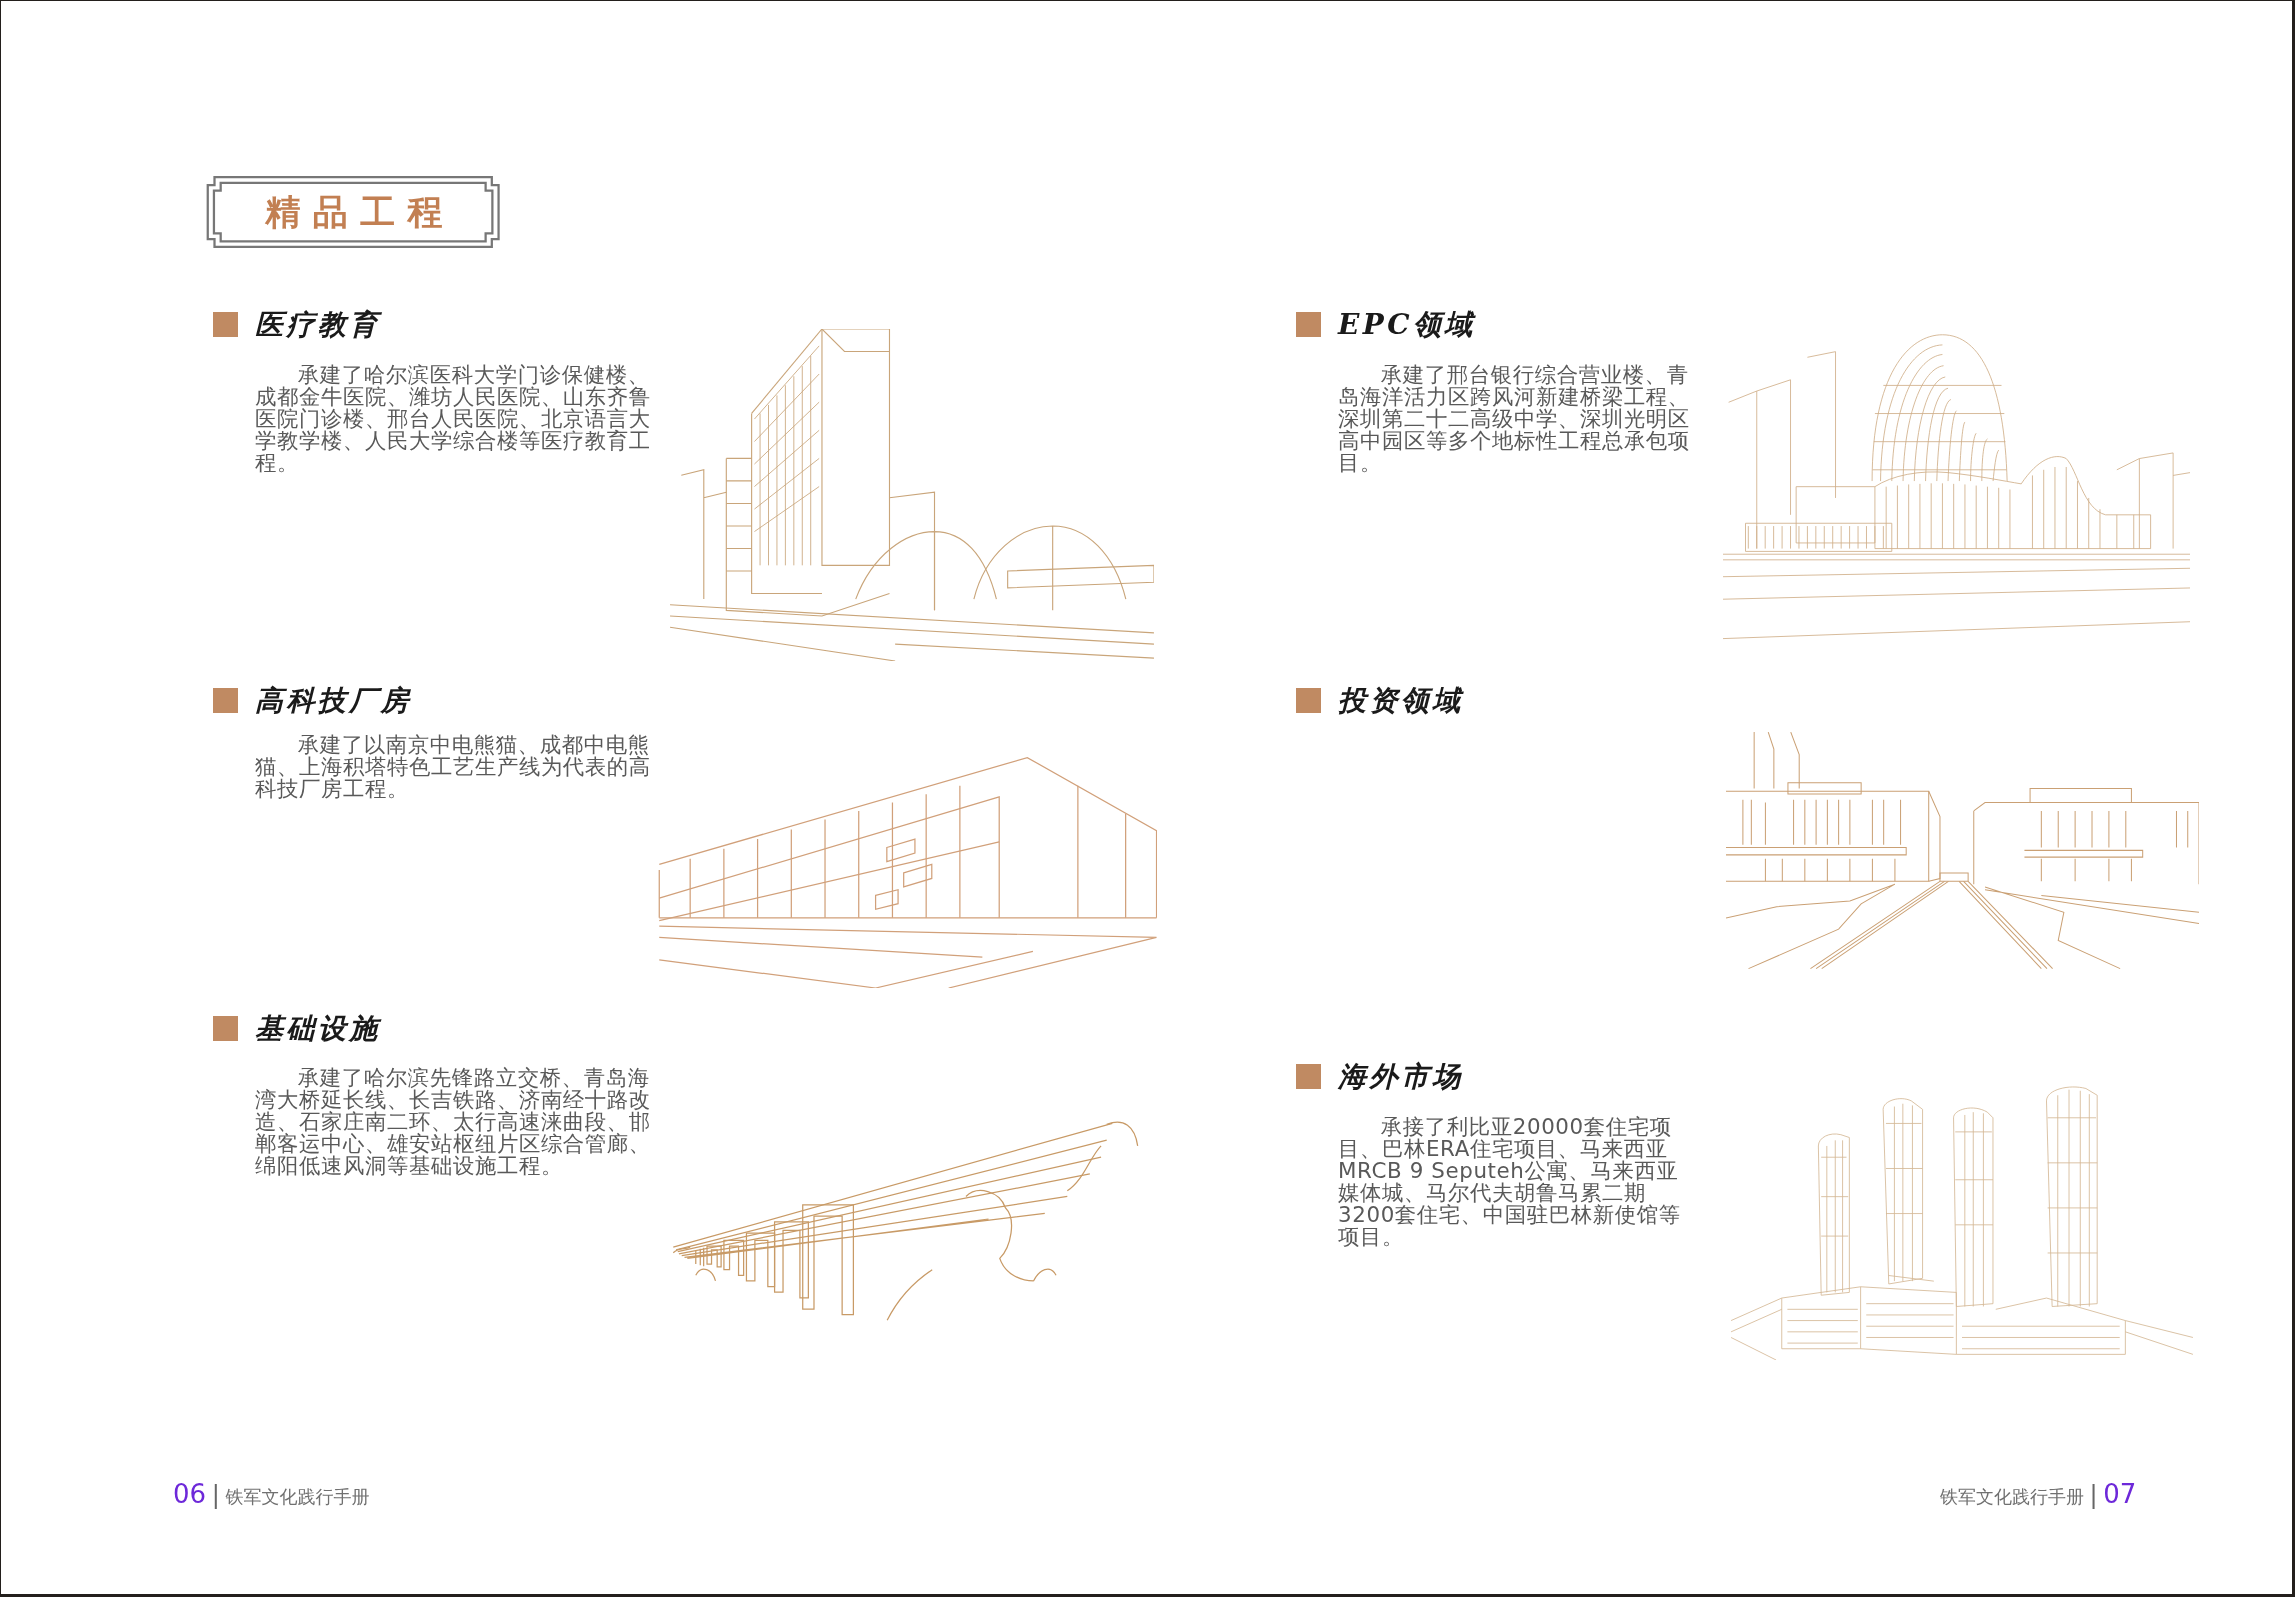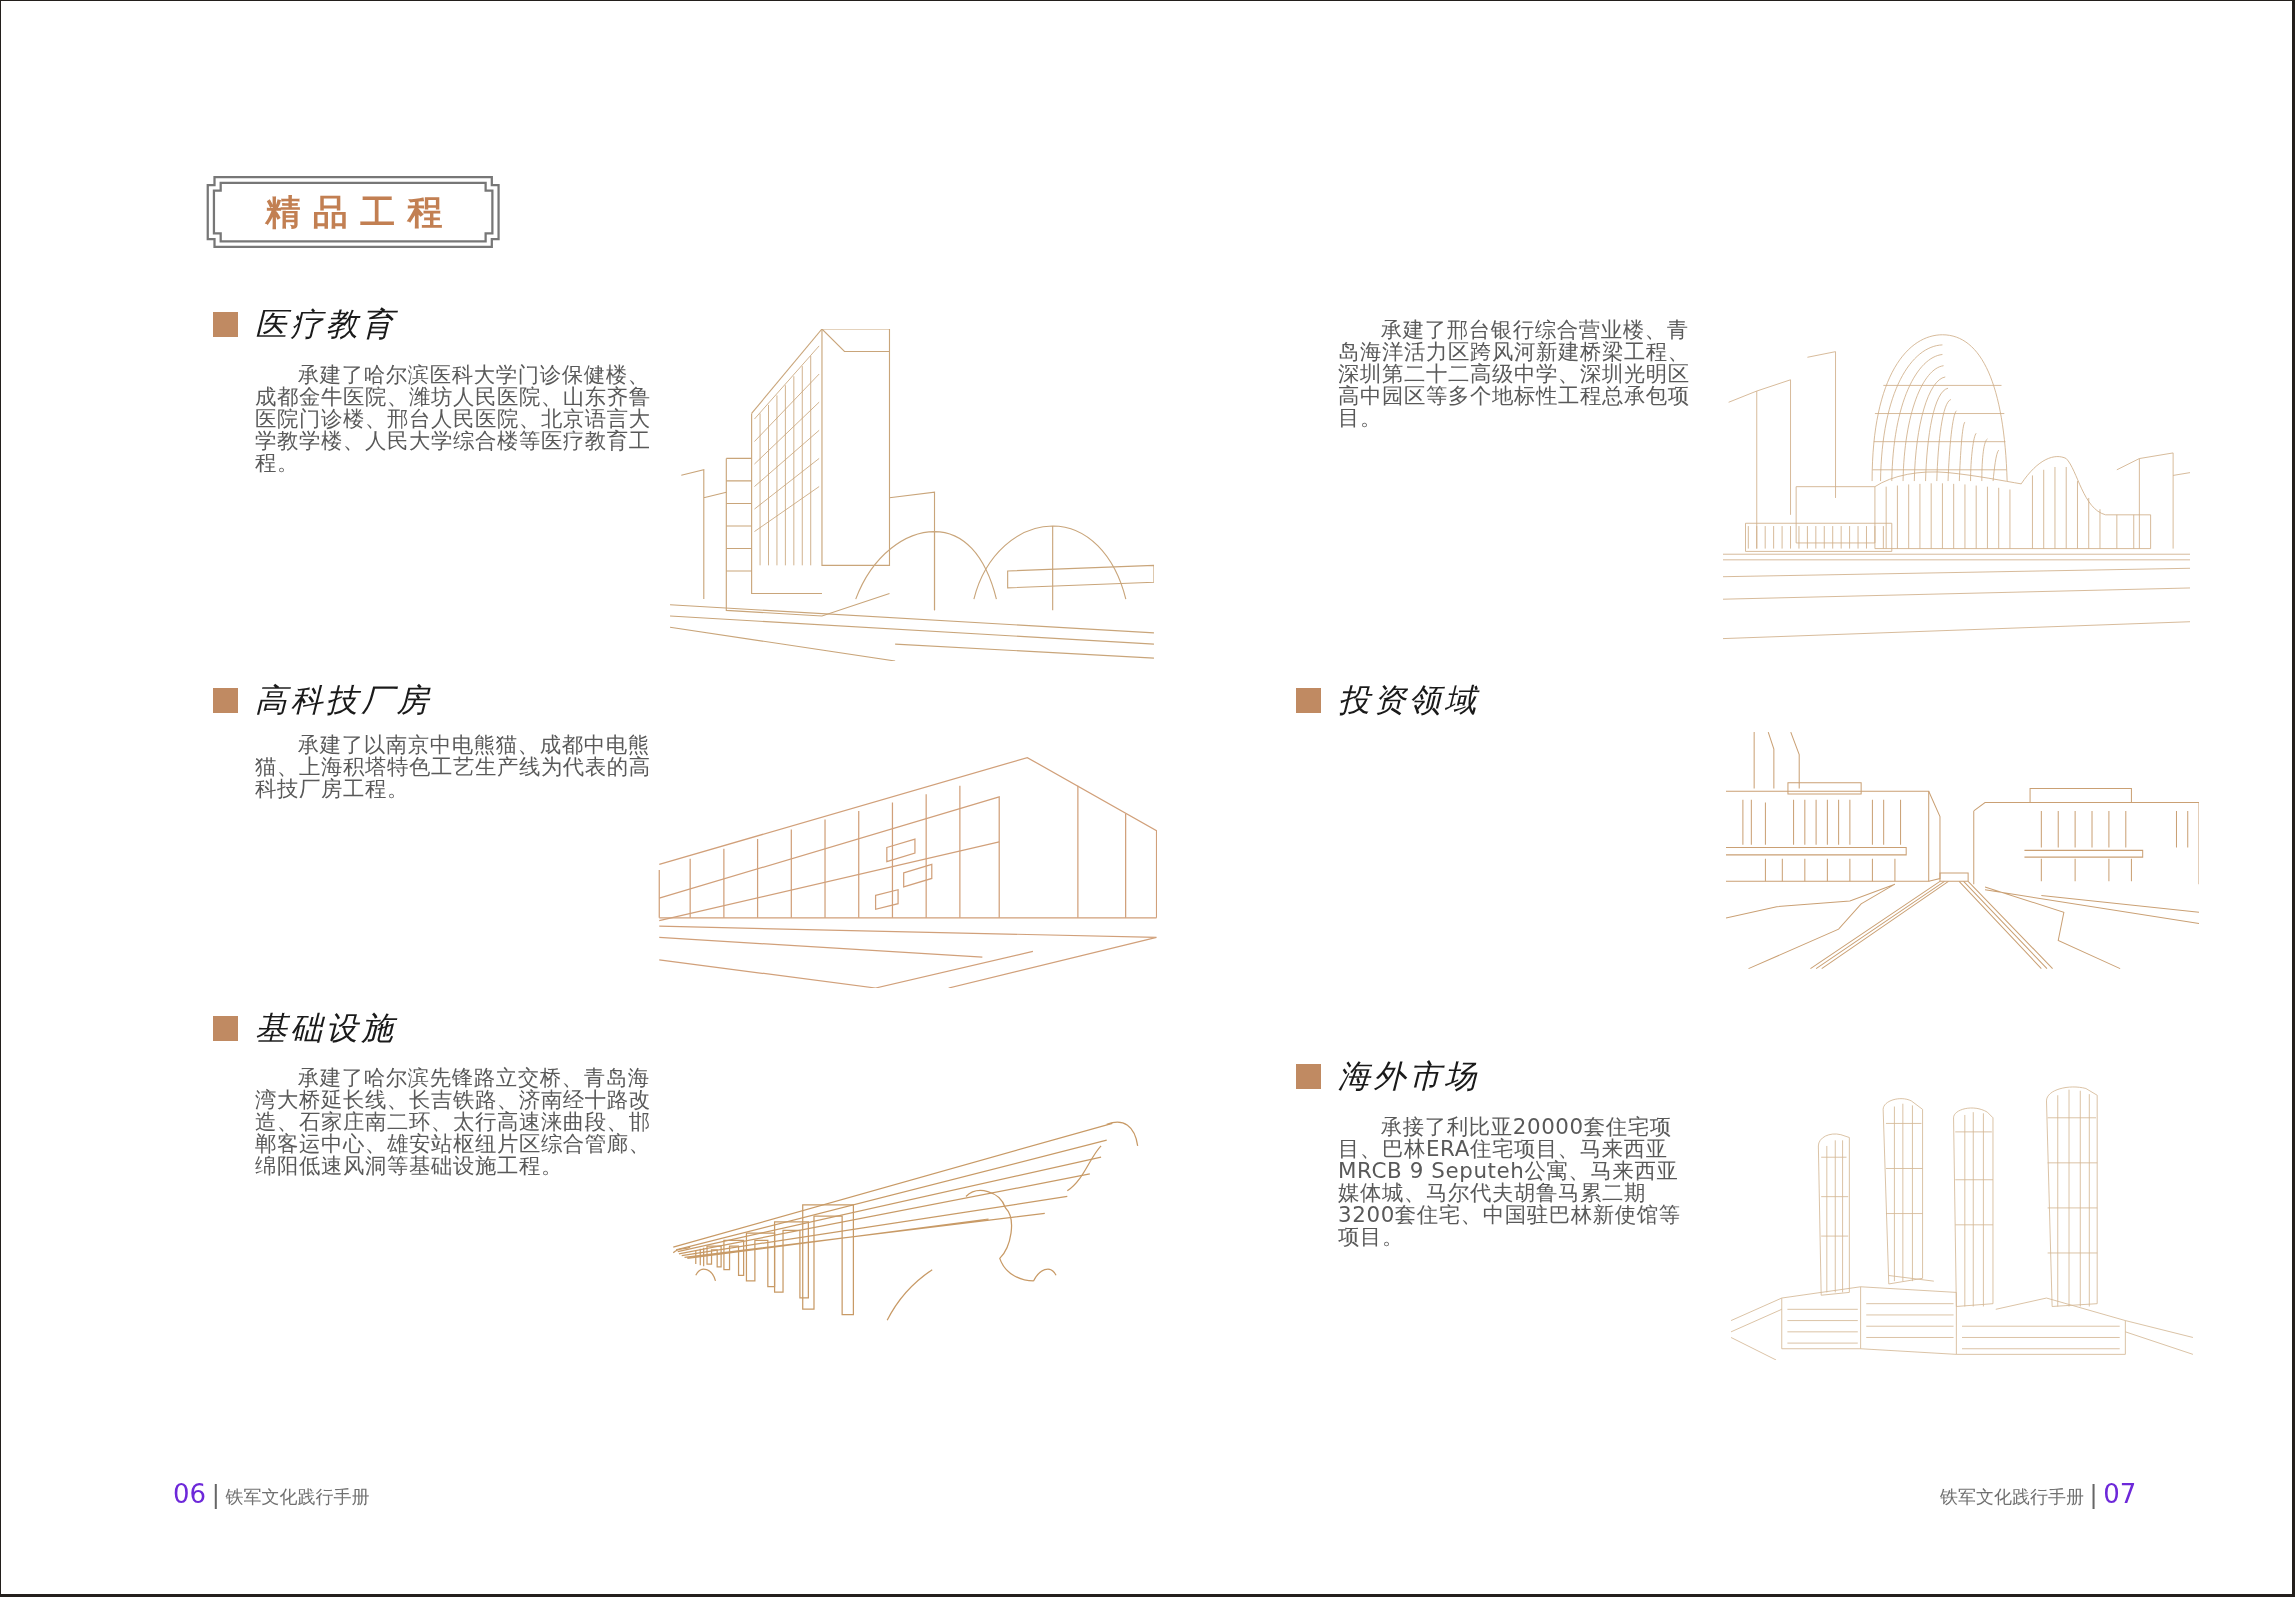--- a/index.html
+++ b/index.html
@@ -27,21 +27,21 @@
     font-size: 35px; font-weight: bold; color: #c27f52; letter-spacing: 12.4px;
     padding-left: 12.4px; box-sizing: border-box; text-align: center;
   }
 
   
   .section { position: absolute; }
   .section-head { display: flex; align-items: center; height: 45px; }
   .bullet { width: 25px; height: 25px; background: #c08a62; margin-right: 17px; flex: none; }
   .section-title {
     font-family: "DejaVu Serif", "Liberation Serif", serif;
-    font-size: 32px; font-weight: normal; color: #1a1a1a; letter-spacing: 3.4px;
+    font-size: 28px; font-weight: bold; color: #1a1a1a; letter-spacing: 3.4px;
     font-style: italic;
   }
   .section-body {
     margin-top: 17px; margin-left: 42px;
     font-size: 21.4px; line-height: 22px; color: #595959;
     text-indent: 2em; letter-spacing: 0.6px;
   }
 
   .illus { position: absolute; }
   .illus svg { width: 100%; height: 100%; display: block; }
@@ -81,20 +81,24 @@
 
 <div class="section" style="left:213px; top:1006px; width:445px;">
   <div class="section-head">
     <div class="bullet"></div>
     <div class="section-title">基础设施</div>
   </div>
   <div class="section-body" style="width:400px;font-family:Liberation Mono, monospace;">承建了哈尔滨先锋路立交桥、青岛海湾大桥延长线、长吉铁路、济南经十路改造、石家庄南二环、太行高速涞曲段、邯郸客运中心、雄安站枢纽片区综合管廊、绵阳低速风洞等基础设施工程。</div>
 </div>
 
 <div class="section" style="left:1296px; top:302px; width:428px;">
+  <div class="section-head">
+    <div class="bullet"></div>
+    <div class="section-title">EPC领域</div>
+  </div>
   <div class="section-body" style="width:360px;">承建了邢台银行综合营业楼、青岛海洋活力区跨风河新建桥梁工程、深圳第二十二高级中学、深圳光明区高中园区等多个地标性工程总承包项目。</div>
 </div>
 
 <div class="section" style="left:1296px; top:678px; width:450px;">
   <div class="section-head">
     <div class="bullet"></div>
     <div class="section-title">投资领域</div>
   </div>
 </div>
 

